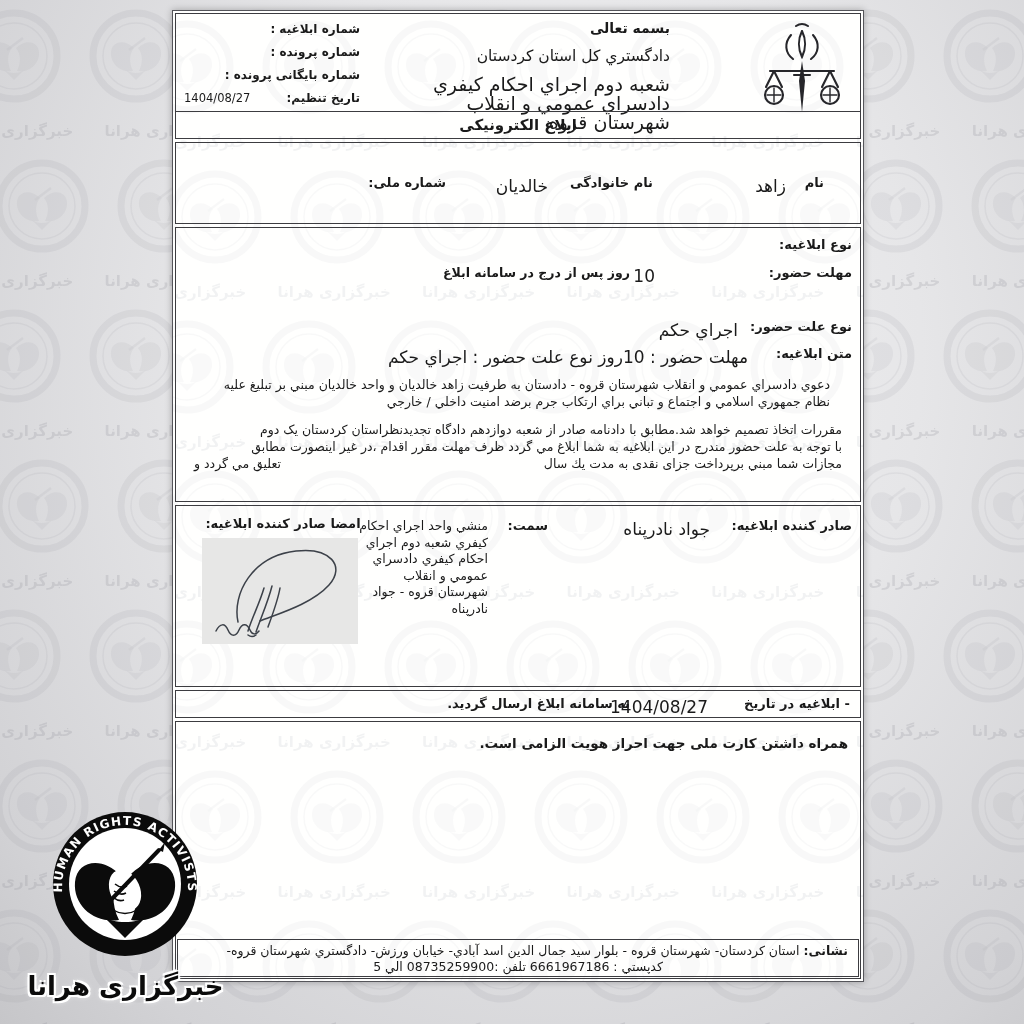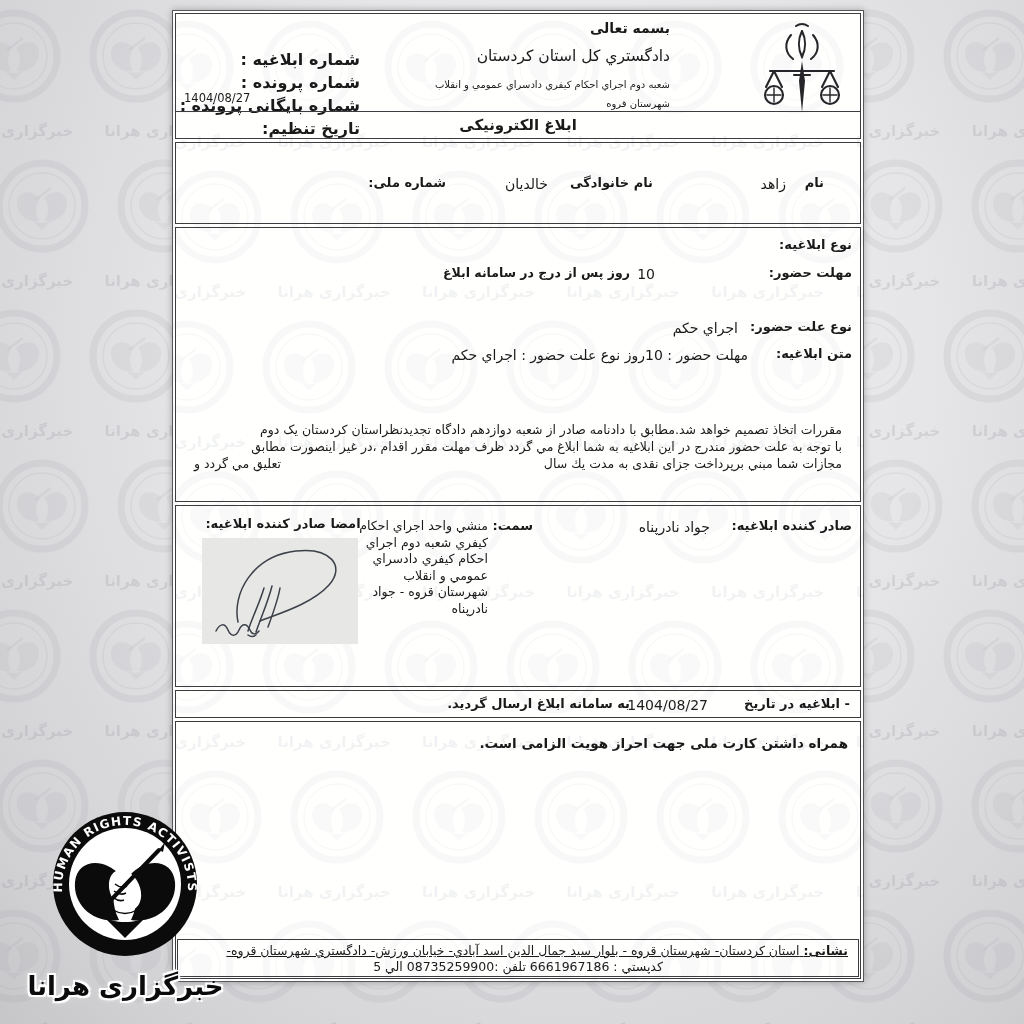--- a/index.html
+++ b/index.html
@@ -26,40 +26,40 @@
   .bx { position:absolute; left:2px; right:2px; border:1px solid #3c3c40; }
   .b-header  { top:2px;   height:126px; }
   .b-name    { top:131px; height:82px; }
   .b-details { top:216px; height:275px; }
   .b-issuer  { top:494px; height:182px; }
   .b-date    { top:679px; height:28px; }
   .b-note    { top:710px; bottom:2px; }
   .b-addr    { position:absolute; left:1px; right:1px; bottom:1px; height:38px; border:1px solid #3c3c40; }
   .abs { position:absolute; }
   .lbl { font-weight:bold; font-size:13px; white-space:nowrap; }
-  .val { font-size:14px; white-space:nowrap; }
+  .val { font-size:17px; white-space:nowrap; }
   
   .hdr-fields { position:absolute; left:8px; top:8px; width:176px; direction:rtl; }
   .f-row { display:flex; justify-content:space-between; align-items:flex-start; height:23px; }
-  .f-row .lbl { font-size:16px;margin-top:28px; }
+  .f-row .lbl { font-size:12px; }
   .f-row .val { font-size:11.5px; direction:ltr; }
   .hdr-center { position:absolute; left:190px; right:190px; top:4px; text-align:right; }
   .besmele { font-size:14px; font-weight:bold; margin-top:2px; }
   .org     { font-size:15.5px; margin-top:11px; }
-  .branch  { font-size:10px; margin-top:10px; line-height:19px; }
+  .branch  { font-size:19px; margin-top:10px; line-height:19px; }
   .hdr-title { position:absolute; left:0; right:0; bottom:0; height:27px; border-top:1px solid #3c3c40;
                text-align:center; font-weight:bold; font-size:15px; line-height:26px; }
   .emblem { position:absolute; right:16px; top:5px; }
   
   .para { direction:rtl; text-align:right; font-size:12.5px; line-height:17px; }
   .p2-line3 { display:flex; justify-content:space-between; direction:rtl; }
   .pos-col { direction:rtl; text-align:right; font-size:12.5px; line-height:16.5px; }
   .sig-box { position:absolute; left:26px; top:32px; width:156px; height:106px; background:#e7e7e6; }
   .note-text { font-weight:bold; font-size:13.5px; }
-  .addr-line1 { padding:3px 10px 0 6px; font-size:12.5px; white-space:nowrap;text-decoration:underline; }
+  .addr-line1 { padding:3px 10px 0 6px; font-size:12.5px; white-space:nowrap; }
   .addr-line2 { text-align:center; font-size:12.5px; margin-top:1px; }
   
   .hrana-badge { position:absolute; left:18px; top:796px; width:215px; z-index:6; }
   .hrana-caption {
     margin-top:-14px; text-align:center; font-size:26px; font-weight:bold; direction:rtl;
     color:#0b0b0b;
     text-shadow:-2px -2px 0 #fff, 2px -2px 0 #fff, -2px 2px 0 #fff, 2px 2px 0 #fff, 0 0 6px #fff;
   }
 </style>
 </head>
@@ -992,36 +992,37 @@
       <span class="abs lbl" style="right:8px;top:37px;">مهلت حضور:</span>
       <span class="abs val" style="right:205px;top:38px;">10</span>
       <span class="abs lbl" style="right:230px;top:37px;font-size:12.5px;">روز پس از درج در سامانه ابلاغ</span>
 
       <span class="abs lbl" style="right:8px;top:91px;">نوع علت حضور:</span>
       <span class="abs val" style="right:122px;top:92px;">اجراي حکم</span>
 
       <span class="abs lbl" style="right:8px;top:118px;">متن ابلاغیه:</span>
       <span class="abs val" style="right:112px;top:119px;">مهلت حضور : 10روز نوع علت حضور : اجراي حکم</span>
 
+      <div class="abs para" style="right:30px;left:30px;top:148px;">دعوي دادسراي عمومي و انقلاب شهرستان قروه - دادستان به طرفیت زاهد خالدیان و واحد خالدیان مبني بر تبلیغ علیه نظام جمهوري اسلامي و اجتماع و تباني براي ارتکاب جرم برضد امنیت داخلي / خارجي</div>
 
       <div class="abs" style="right:18px;left:18px;top:193px;">
         <div class="para">مقررات اتخاذ تصمیم خواهد شد.مطابق با دادنامه صادر از شعبه دوازدهم دادگاه تجدیدنظراستان کردستان یک دوم</div>
         <div class="para">با توجه به علت حضور مندرج در این ابلاغیه به شما ابلاغ مي گردد ظرف مهلت مقرر اقدام ،در غیر اینصورت مطابق</div>
         <div class="para p2-line3">
           <span>مجازات شما مبني برپرداخت جزای نقدی به مدت یك سال</span>
           <span>تعلیق مي گردد و</span>
         </div>
       </div>
     </div>
 
     <div class="bx b-issuer">
       <span class="abs lbl" style="right:8px;top:12px;">صادر کننده ابلاغیه:</span>
       <span class="abs val" style="right:150px;top:13px;">جواد نادرپناه</span>
 
-      <span class="abs lbl" style="right:327px;top:12px;">سمت:</span>
+      <span class="abs lbl" style="right:312px;top:12px;">سمت:</span>
       <div class="abs pos-col" style="right:372px;top:12px;width:135px;">منشي واحد اجراي احکام کیفري شعبه دوم اجراي احکام کیفري دادسراي عمومي و انقلاب شهرستان قروه - جواد نادرپناه</div>
 
       <div class="abs lbl" style="left:28px;top:10px;width:158px;text-align:center;">امضا صادر کننده ابلاغیه:</div>
 
       <div class="sig-box">
         <svg width="156" height="106" viewBox="0 0 156 106">
           <g stroke="#3c4149" fill="none" stroke-width="1.5" stroke-linecap="round">
             <path d="M36,84 C30,56 50,18 94,13 C128,9 144,28 127,47 C109,67 72,77 58,83"></path>
             <path d="M62,50 C58,64 50,80 46,93"></path>
             <path d="M70,48 C66,64 58,82 54,94"></path>

